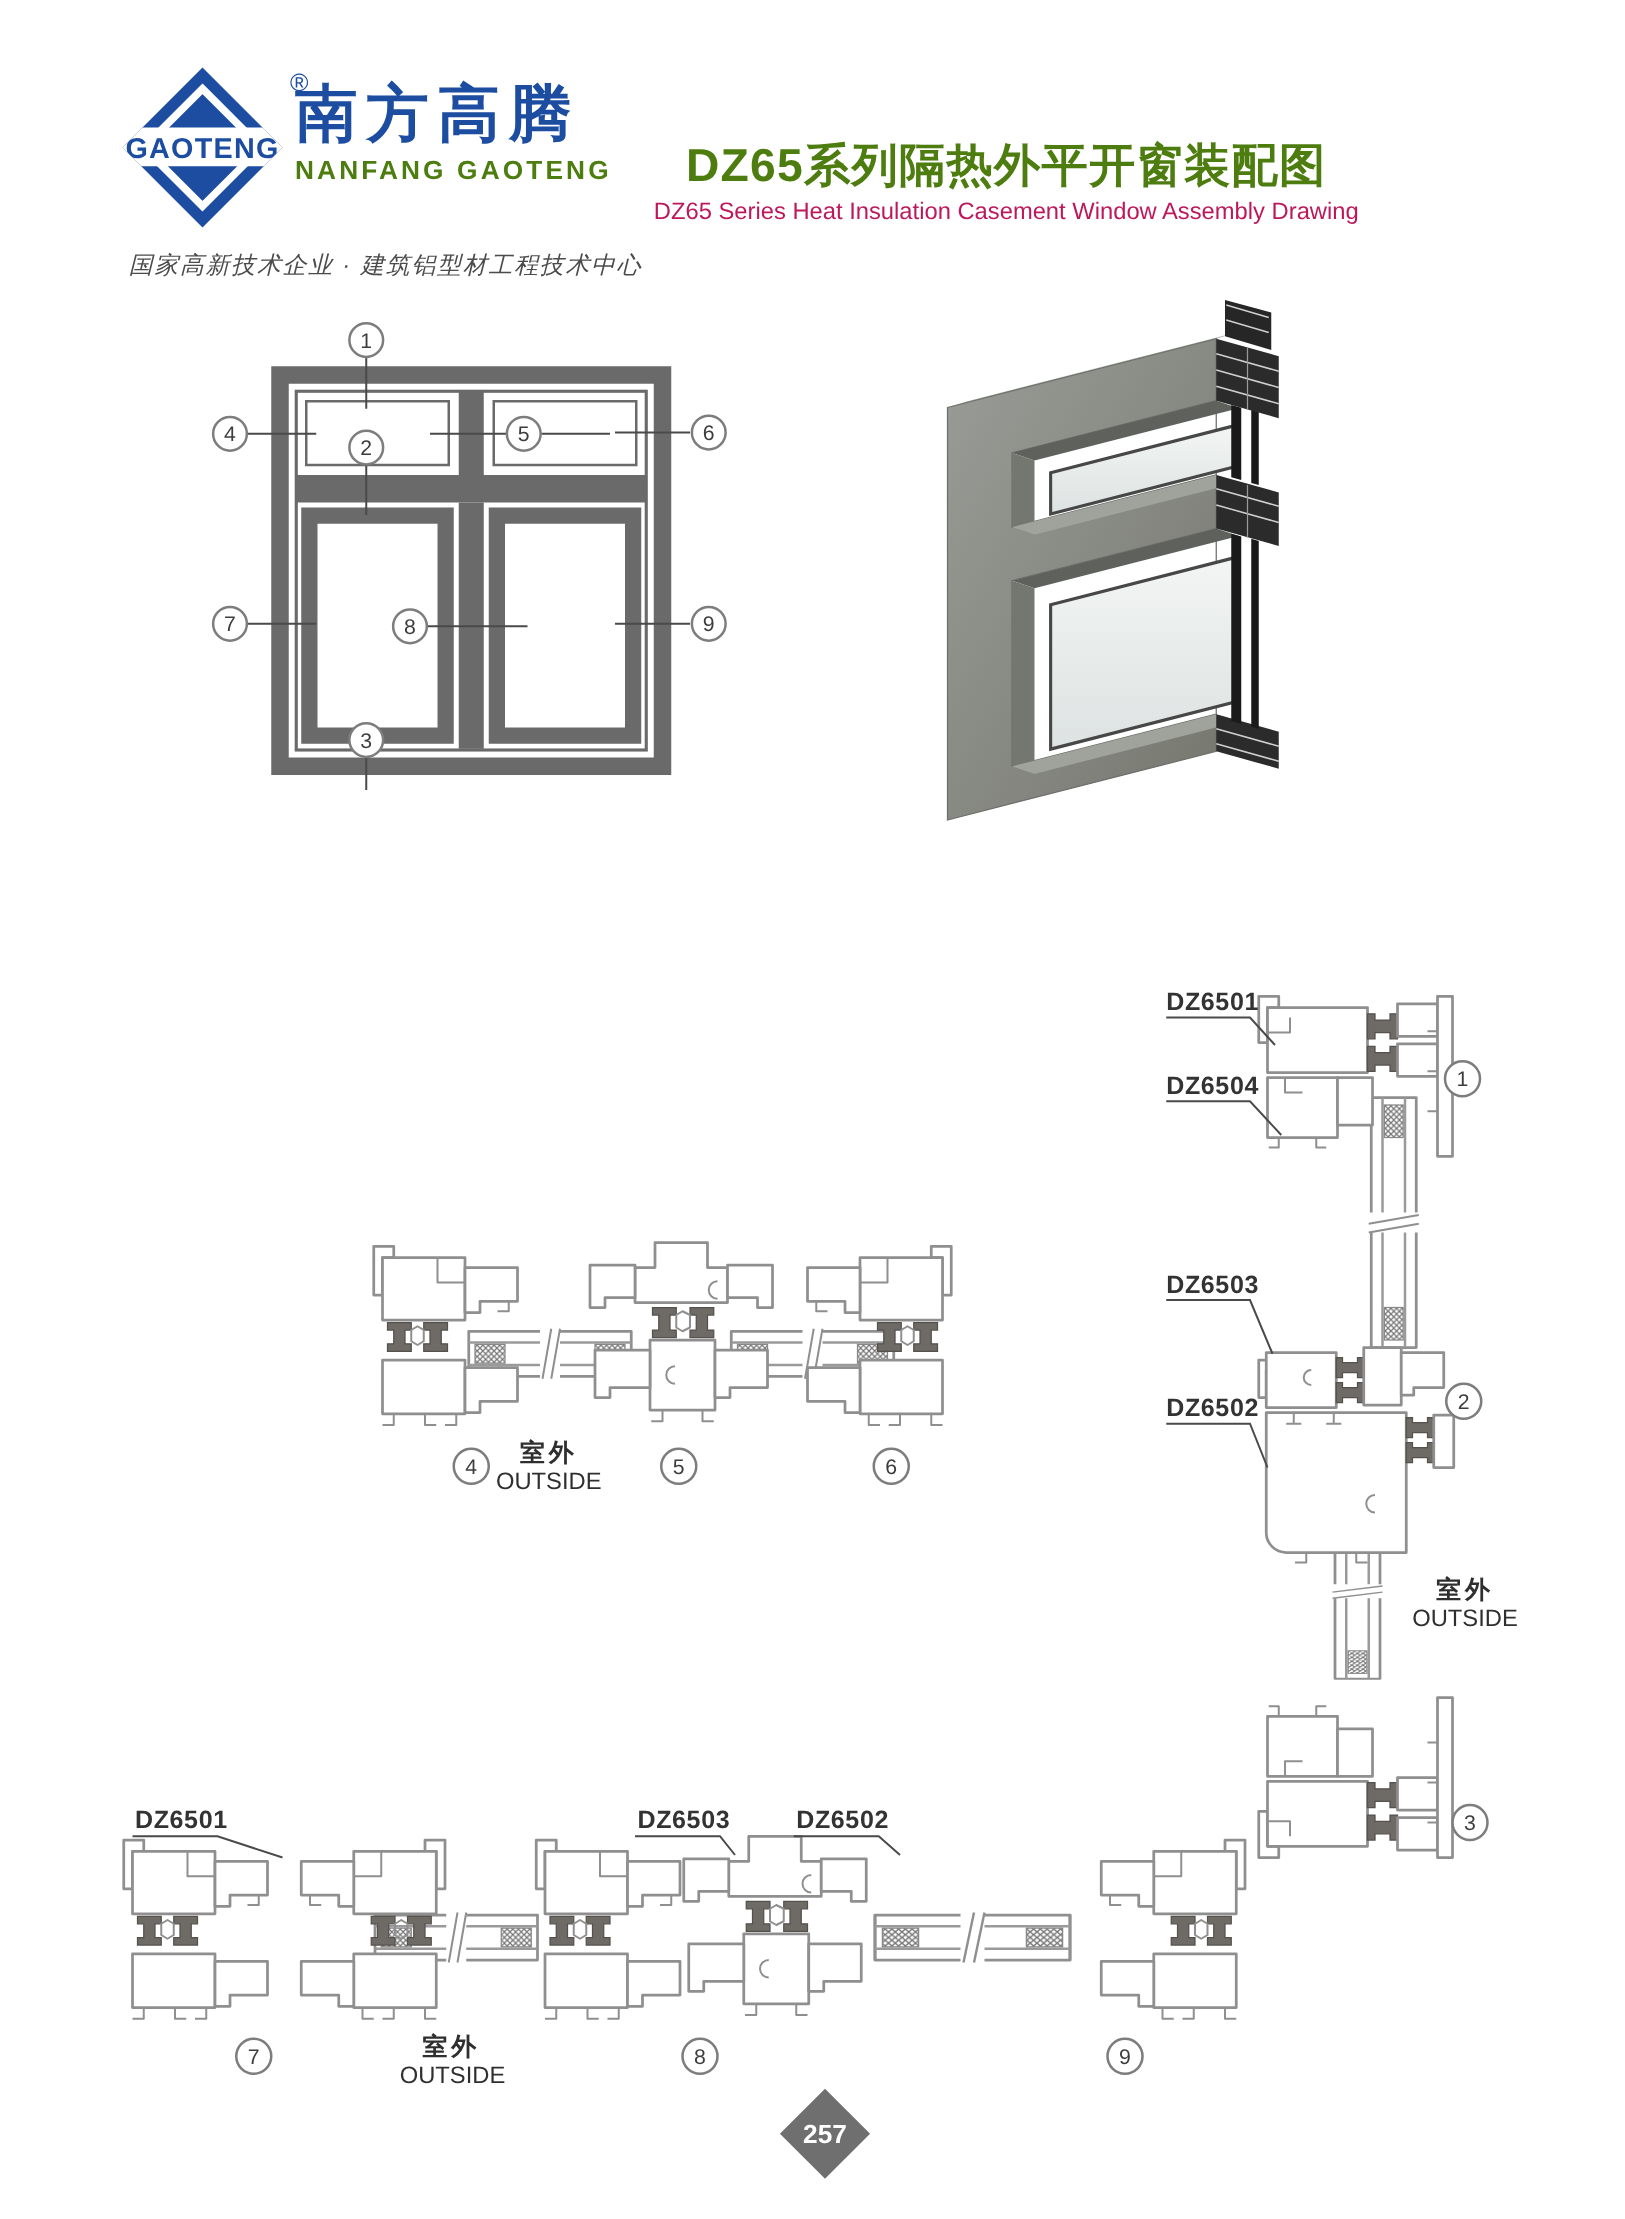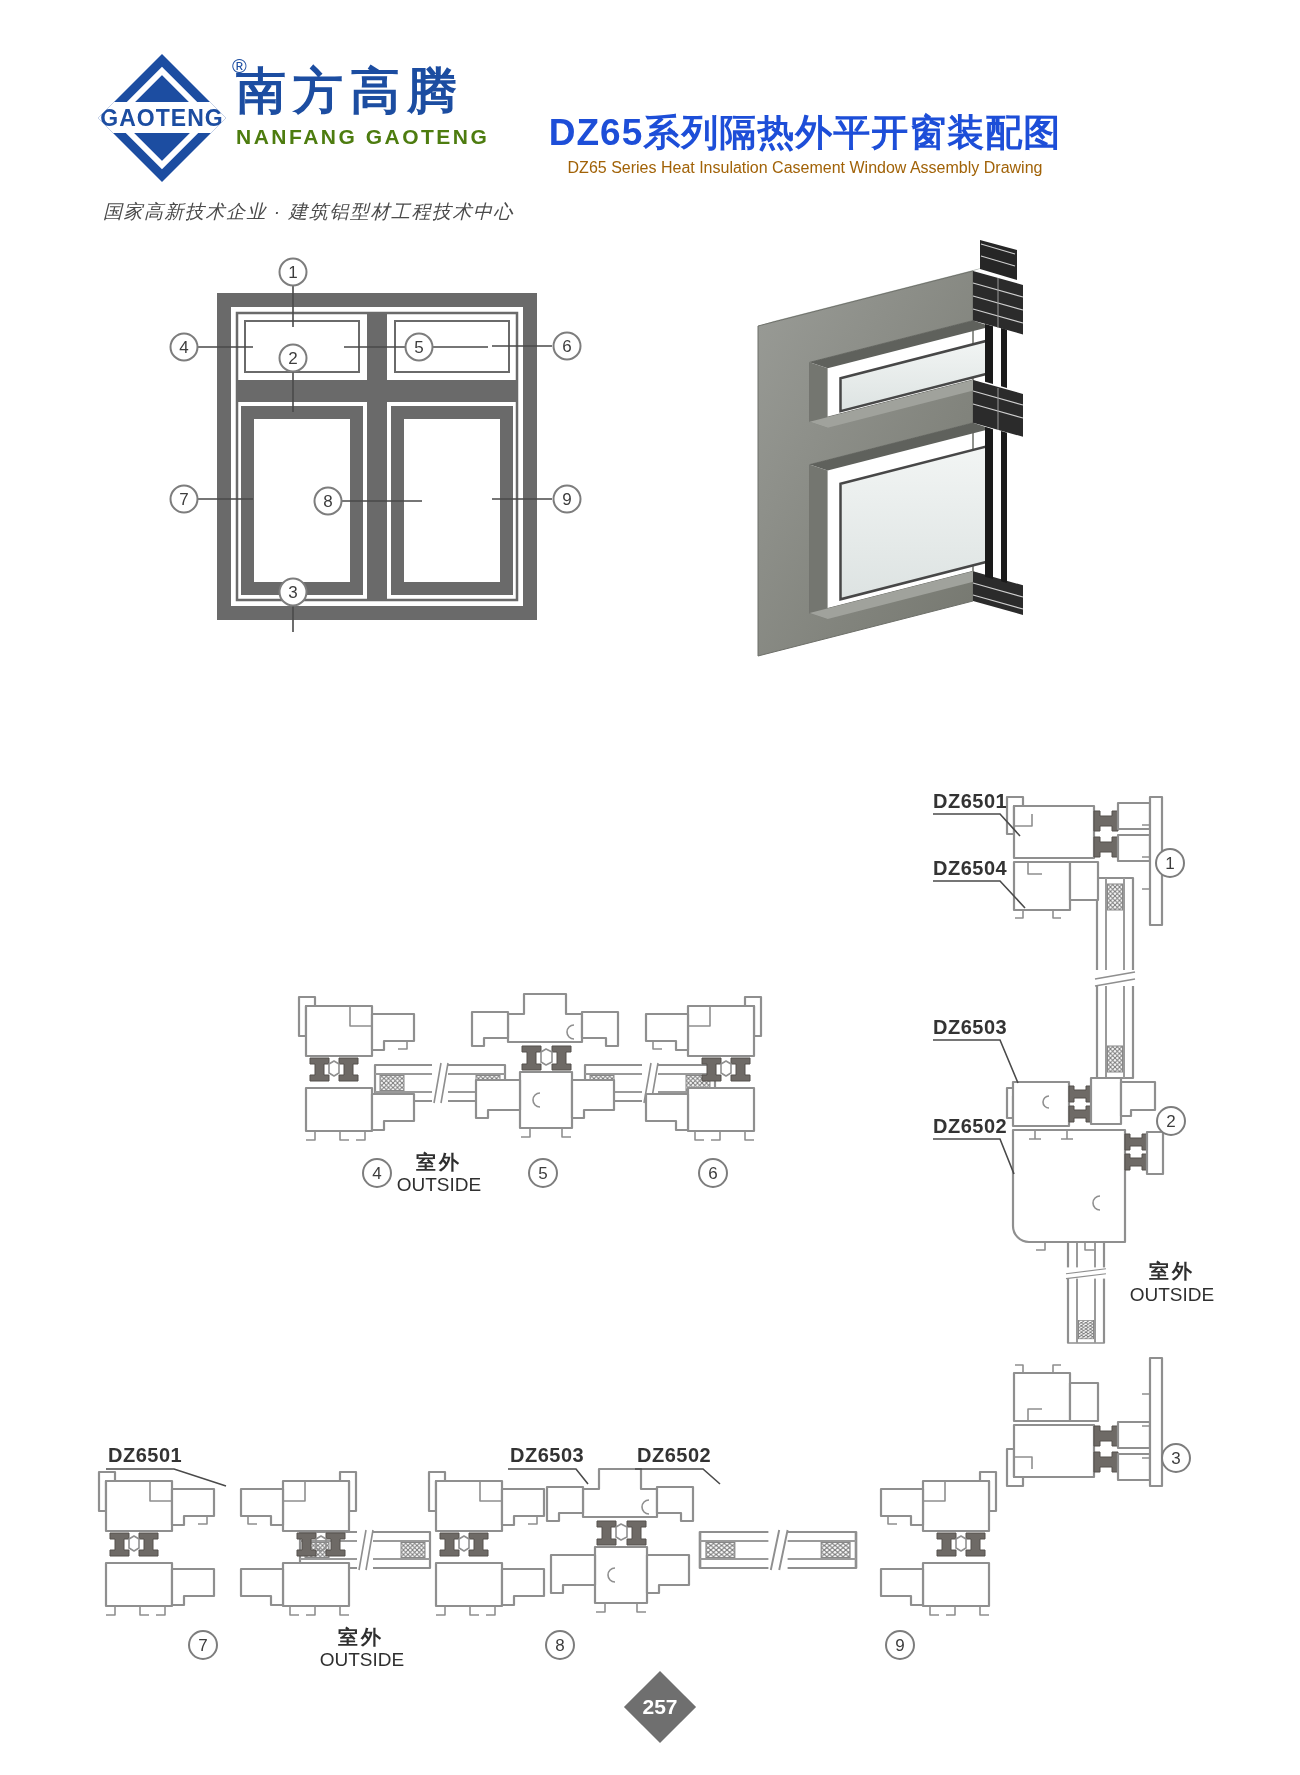--- a/index.html
+++ b/index.html
@@ -4,22 +4,22 @@
 <style>
   html,body{margin:0;padding:0;background:#fff;}
   .page{position:relative;width:1300px;height:1775px;background:#ffffff;overflow:hidden;
         font-family:"Liberation Sans","DejaVu Sans",sans-serif;}
   .abs{position:absolute;}
   
   .brand-cn{font-size:50px;font-weight:bold;color:#1c4da1;letter-spacing:7px;line-height:1;}
   .brand-latin{font-size:21px;font-weight:bold;color:#4d7c0f;letter-spacing:2.5px;margin-top:9px;}
   .tagline{font-size:19px;color:#4b4b4b;letter-spacing:1.5px;font-weight:500;}
   .title-block{width:600px;text-align:center;}
-  .title-cn{font-size:37px;font-weight:bold;color:#1d4ed8;letter-spacing:1px;line-height:1.15;}
-  .title-en{font-size:16px;color:#a16207;margin-top:4px;font-weight:500;text-align:center;}
+  .title-cn{font-size:37px;font-weight:bold;color:#4d7c0f;letter-spacing:1px;line-height:1.15;}
+  .title-en{font-size:19px;color:#be185d;margin-top:4px;font-weight:500;text-align:center;}
   
   .al{fill:#ffffff;stroke:#8f8f8f;stroke-width:2.2;stroke-linejoin:round;}
   .alt{fill:none;stroke:#8f8f8f;stroke-width:1.6;stroke-linejoin:round;}
   .tb{fill:#6e6a66;stroke:#55514d;stroke-width:1;}
   .gl{stroke:#9a9a9a;stroke-width:2;}
   .ef{fill:#6a6a6a;}
   .ew{fill:#ffffff;}
   .co circle{fill:#fff;stroke:#7d7d7d;stroke-width:2;}
   .co text{font-size:17px;fill:#3d3d3d;text-anchor:middle;font-weight:500;}
   .lbl{font-size:20px;font-weight:600;fill:#333;letter-spacing:0.5px;}

